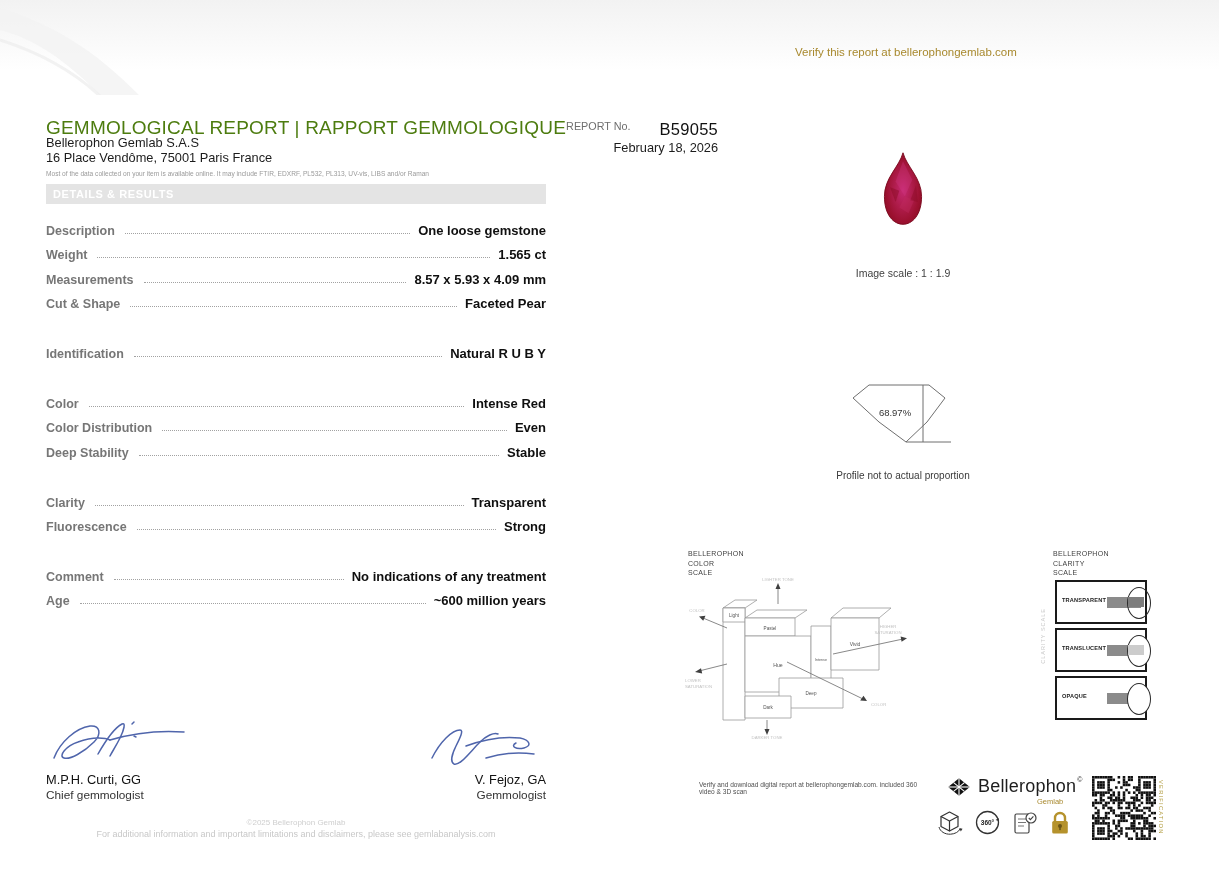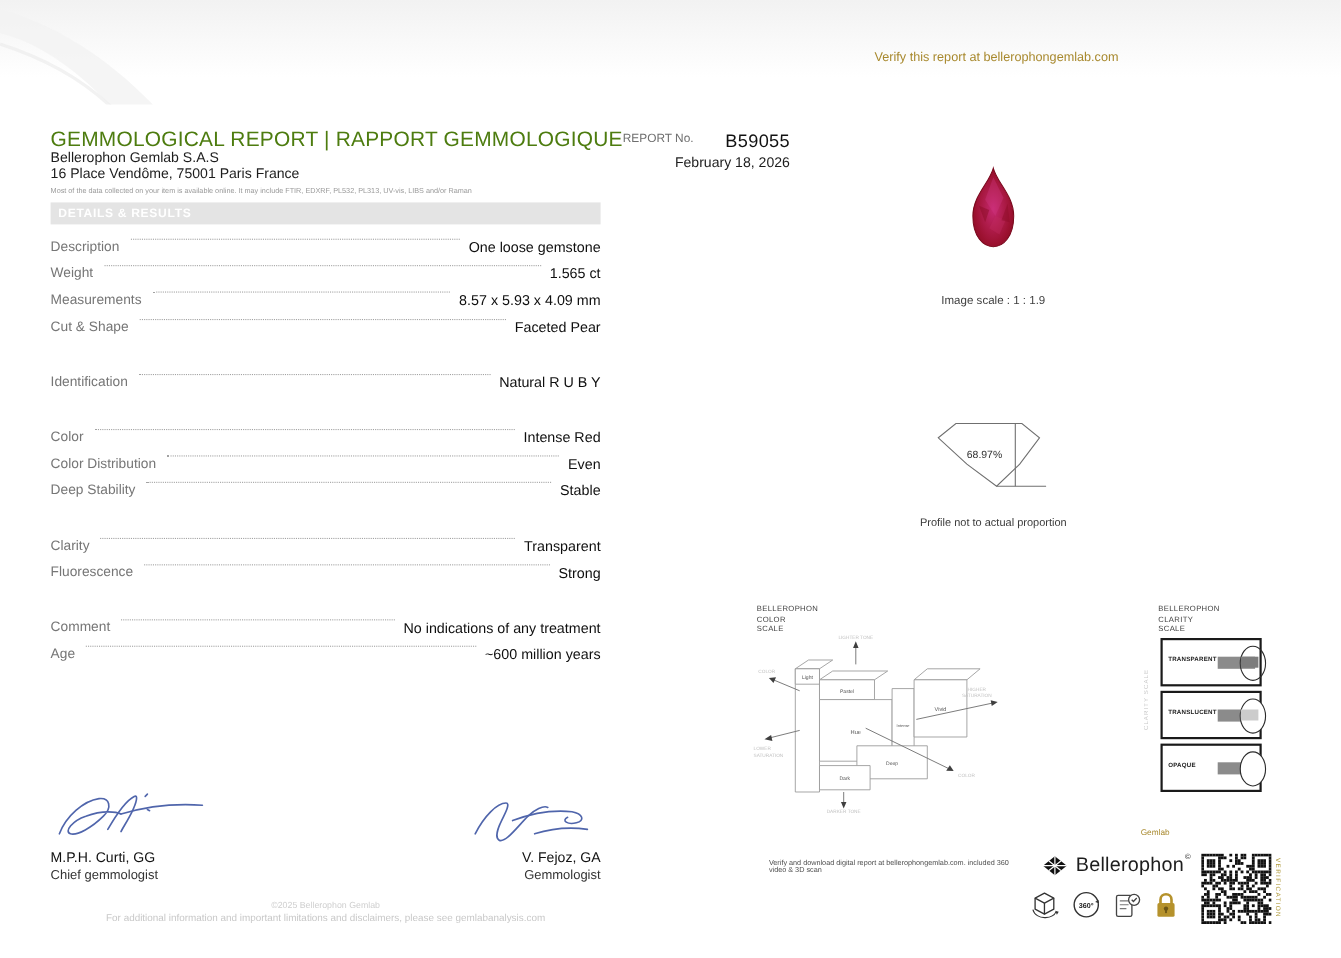--- a/index.html
+++ b/index.html
@@ -24,21 +24,21 @@
   .hdr-right{width:152px;flex:none;text-align:right;}
   .hdr-repno-row{display:flex;justify-content:space-between;align-items:flex-start;}
   .hdr-repno-label{font-size:10.8px;color:#6e6e6e;}
   .hdr-repno{font-size:16.5px;color:#111;letter-spacing:.3px;}
   .hdr-date{font-size:12.8px;color:#1c1c1c;margin-top:1px;}
   .fine-print{margin-top:4px;font-size:6.6px;color:#9a9a9a;line-height:10px;}
   .section-bar{margin-top:5px;height:20px;line-height:20px;background:#e4e4e4;
     color:#ffffff;font-size:11px;font-weight:bold;letter-spacing:.6px;padding-left:7px;}
 
   .details{margin-top:13px;}
-  .d-row{height:24.2px;display:flex;align-items:flex-start;}
+  .d-row{height:24.2px;display:flex;align-items:flex-end;font-weight:bold;}
   .d-row.gap{margin-top:26px;}
   .d-label{font-size:12.5px;color:#767676;white-space:nowrap;padding-bottom:3px;}
   .d-leader{flex:1;border-bottom:1.6px dotted #a2a2a2;margin:0 8px 7px 10px;height:0;}
   .d-value{font-size:13px;color:#0f0f0f;white-space:nowrap;padding-bottom:3px;}
 
   
   .signatures{position:absolute;left:46px;top:716px;width:500px;display:flex;justify-content:space-between;align-items:flex-end;}
   .sig-block{display:flex;flex-direction:column;}
   .sig-block.right{align-items:flex-end;text-align:left;}
   .sig-name{font-size:12.8px;color:#111;line-height:16px;margin-top:2px;}
@@ -71,21 +71,21 @@
   .c-row.translucent .inner-bar{background:#cccccc;}
   .c-row.opaque .c-ellipse{background:#ffffff;}
   .c-row.opaque .inner-bar{background:transparent;}
   .clarity-side{position:absolute;left:1040px;top:608px;writing-mode:vertical-rl;transform:rotate(180deg);
     font-size:5.5px;color:#c9c9c9;letter-spacing:1px;}
 
   .verify-note{position:absolute;left:699px;top:781px;width:235px;font-size:6.6px;color:#4f4f4f;}
   .brand{position:absolute;left:946px;top:776px;display:flex;align-items:flex-start;}
   .brand-word{font-size:18px;color:#1d1d1d;margin-left:6px;letter-spacing:.2px;}
   .brand-c{font-size:7px;color:#1d1d1d;vertical-align:super;margin-left:1px;}
-  .brand-sub{position:absolute;left:1037px;top:752px;font-size:7.5px;color:#a8892e;}
+  .brand-sub{position:absolute;left:1037px;top:797px;font-size:7.5px;color:#a8892e;}
   .icons-row{position:absolute;left:936px;top:809px;display:flex;align-items:center;gap:11px;}
   .qr-wrap{position:absolute;left:1092px;top:776px;width:64px;height:64px;}
   .verification-vert{position:absolute;left:1158px;top:780px;writing-mode:vertical-rl;
     font-size:5.8px;color:#b09a3c;letter-spacing:1.2px;}
 </style>
 </head>
 <body>
 
 <svg class="swoosh" viewBox="0 0 1219 95">
   <defs>

